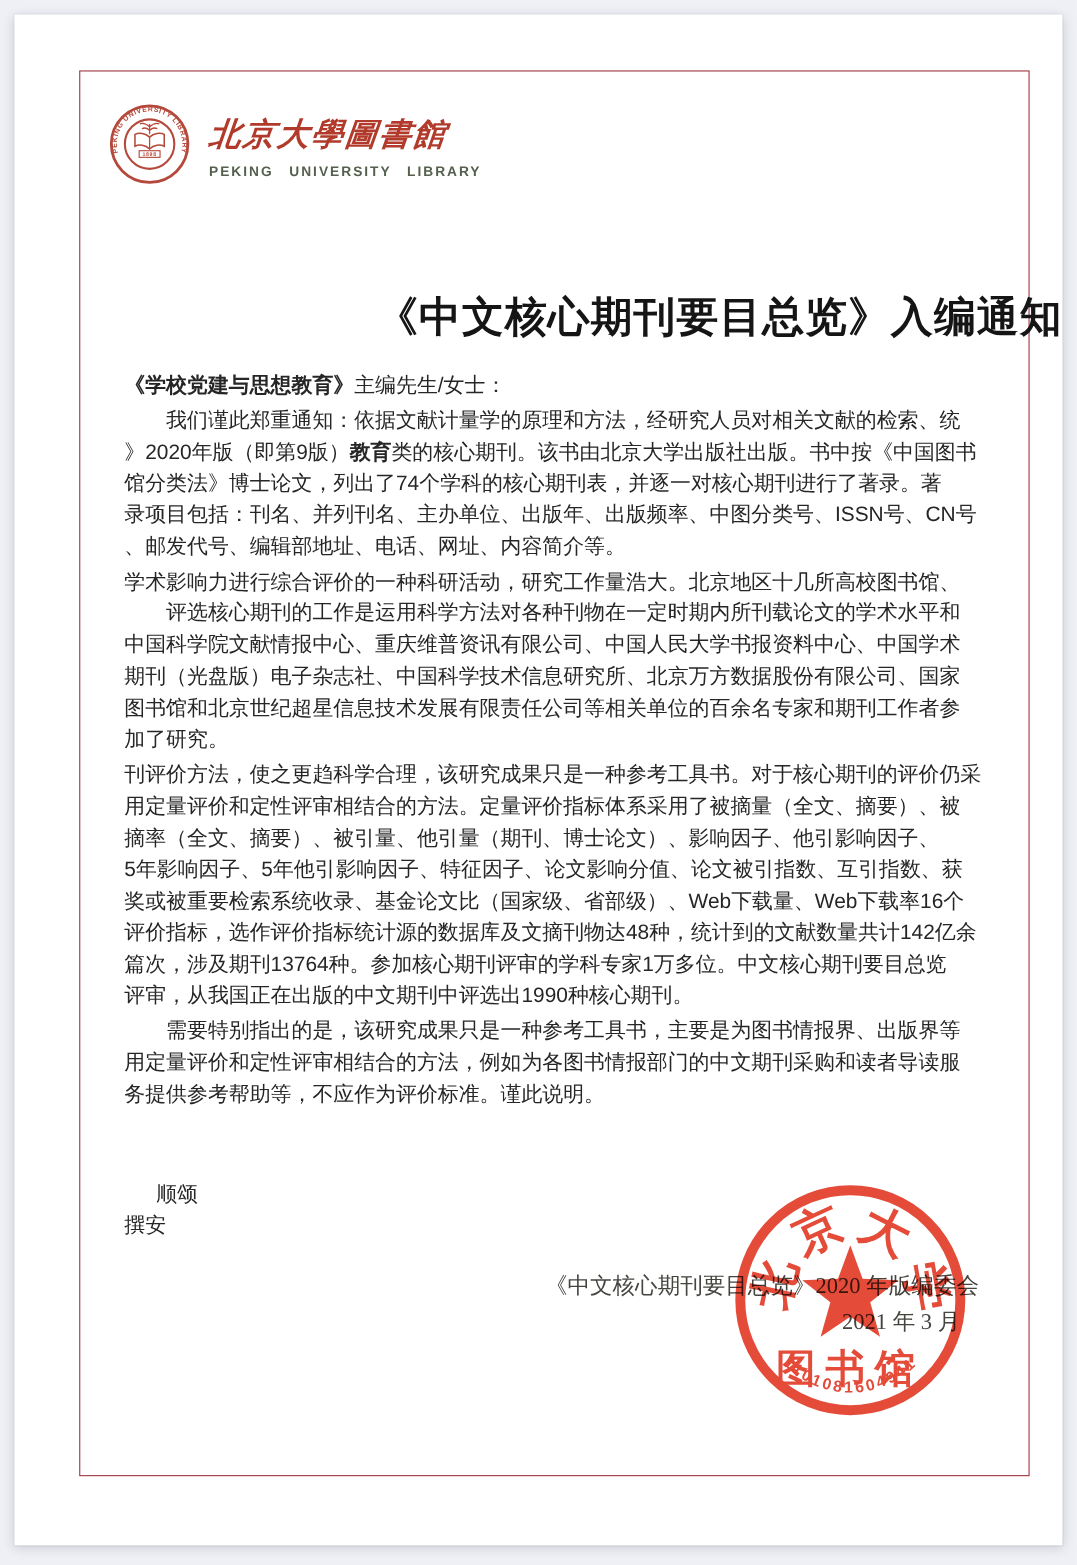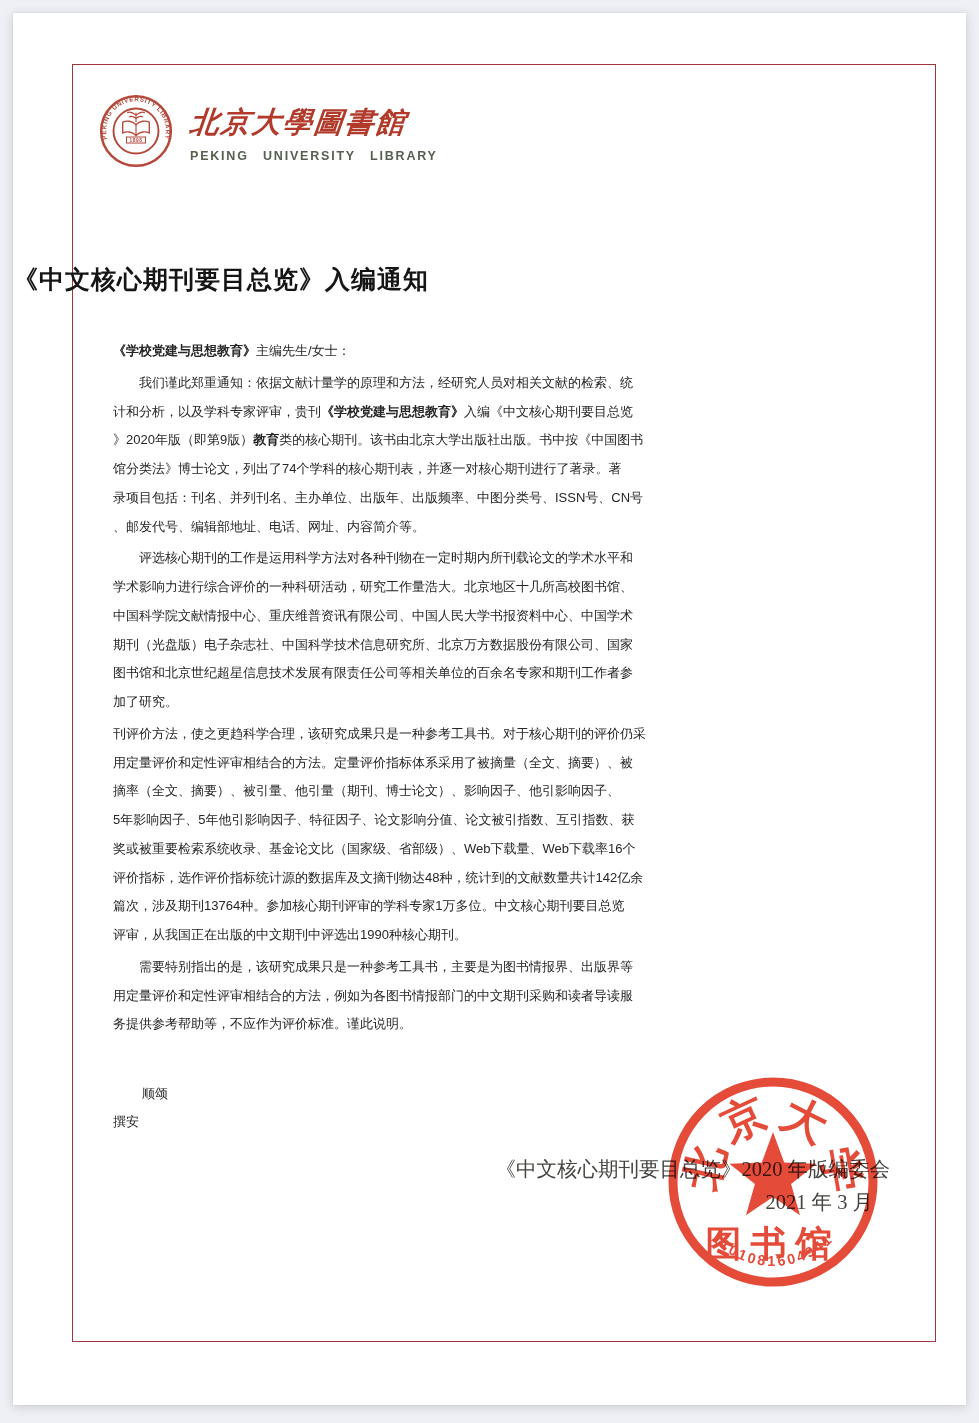--- a/index.html
+++ b/index.html
@@ -33,32 +33,32 @@
     white-space:nowrap;
   }
   .latin-name{
     margin-top:6px;
     font-size:12.5px;font-weight:bold;color:#55604e;
     letter-spacing:1.8px;word-spacing:9px;white-space:nowrap;
   }
   
   .doc-title{
     position:absolute;left:0;top:250px;width:100%;
-    text-align:left;font-size:25px;font-weight:bold;color:#151515;
+    text-align:right;font-size:38px;font-weight:bold;color:#151515;
     letter-spacing:1px;
   }
   
   .body-text{
     position:absolute;left:100px;top:324px;width:798px;
-    font-size:13px;line-height:28.75px;color:#262626;
+    font-size:19px;line-height:28.75px;color:#262626;
   }
   .para{margin:0 0 3px 0;}
   .line{white-space:nowrap;}
   .line .b{font-weight:bold;}
-  .closing{margin-top:41px;}
+  .closing{margin-top:63px;}
   .closing-line1{padding-left:29px;line-height:27.5px;}
   .closing-line2{line-height:27.5px;}
   
   .signature{
     position:absolute;right:76px;top:1140px;
     text-align:right;color:#44453f;
     font-family:"Liberation Serif", serif;
     font-size:20.5px;line-height:33px;
     z-index:1;
   }
@@ -109,29 +109,28 @@
 
   <div class="doc-title">《中文核心期刊要目总览》入编通知</div>
 
   <div class="body-text">
     <div>
         <div class="para">
           <div class="line"><span class="b">《学校党建与思想教育》</span><span>主编先生/女士：</span></div>
         </div>
         <div class="para">
           <div class="line"><span>　　我们谨此郑重通知：依据文献计量学的原理和方法，经研究人员对相关文献的检索、统</span></div>
-          <div class="line"><span>计和分析，以及学科专家评审，贵刊</span><span class="b">《学校党建与思想教育》</span><span>入编《中文核心期刊要目总览</span></div>
           <div class="line"><span>》2020年版（即第9版）</span><span class="b">教育</span><span>类的核心期刊。该书由北京大学出版社出版。书中按《中国图书</span></div>
           <div class="line"><span>馆分类法》博士论文，列出了74个学科的核心期刊表，并逐一对核心期刊进行了著录。著</span></div>
           <div class="line"><span>录项目包括：刊名、并列刊名、主办单位、出版年、出版频率、中图分类号、ISSN号、CN号</span></div>
           <div class="line"><span>、邮发代号、编辑部地址、电话、网址、内容简介等。</span></div>
         </div>
         <div class="para">
+          <div class="line"><span>学术影响力进行综合评价的一种科研活动，研究工作量浩大。北京地区十几所高校图书馆、</span></div>
           <div class="line"><span>　　评选核心期刊的工作是运用科学方法对各种刊物在一定时期内所刊载论文的学术水平和</span></div>
-          <div class="line"><span>学术影响力进行综合评价的一种科研活动，研究工作量浩大。北京地区十几所高校图书馆、</span></div>
           <div class="line"><span>中国科学院文献情报中心、重庆维普资讯有限公司、中国人民大学书报资料中心、中国学术</span></div>
           <div class="line"><span>期刊（光盘版）电子杂志社、中国科学技术信息研究所、北京万方数据股份有限公司、国家</span></div>
           <div class="line"><span>图书馆和北京世纪超星信息技术发展有限责任公司等相关单位的百余名专家和期刊工作者参</span></div>
           <div class="line"><span>加了研究。</span></div>
         </div>
         <div class="para">
           <div class="line"><span>刊评价方法，使之更趋科学合理，该研究成果只是一种参考工具书。对于核心期刊的评价仍采</span></div>
           <div class="line"><span>用定量评价和定性评审相结合的方法。定量评价指标体系采用了被摘量（全文、摘要）、被</span></div>
           <div class="line"><span>摘率（全文、摘要）、被引量、他引量（期刊、博士论文）、影响因子、他引影响因子、</span></div>
           <div class="line"><span>5年影响因子、5年他引影响因子、特征因子、论文影响分值、论文被引指数、互引指数、获</span></div>

